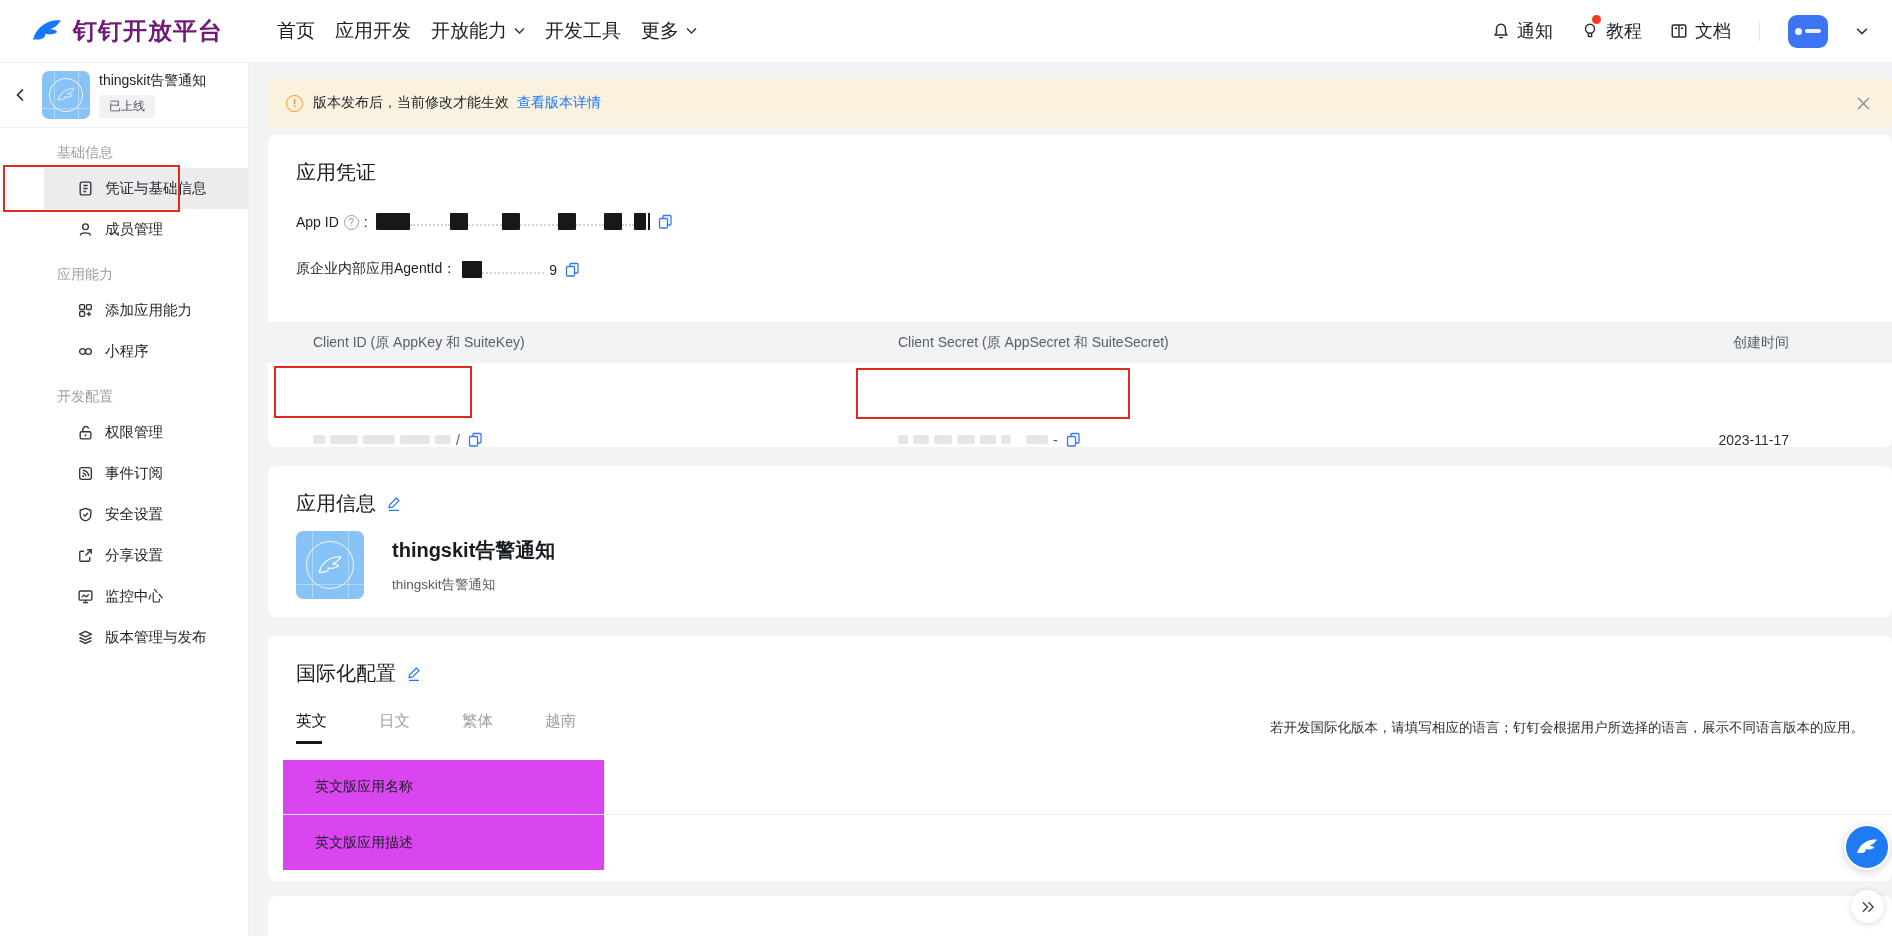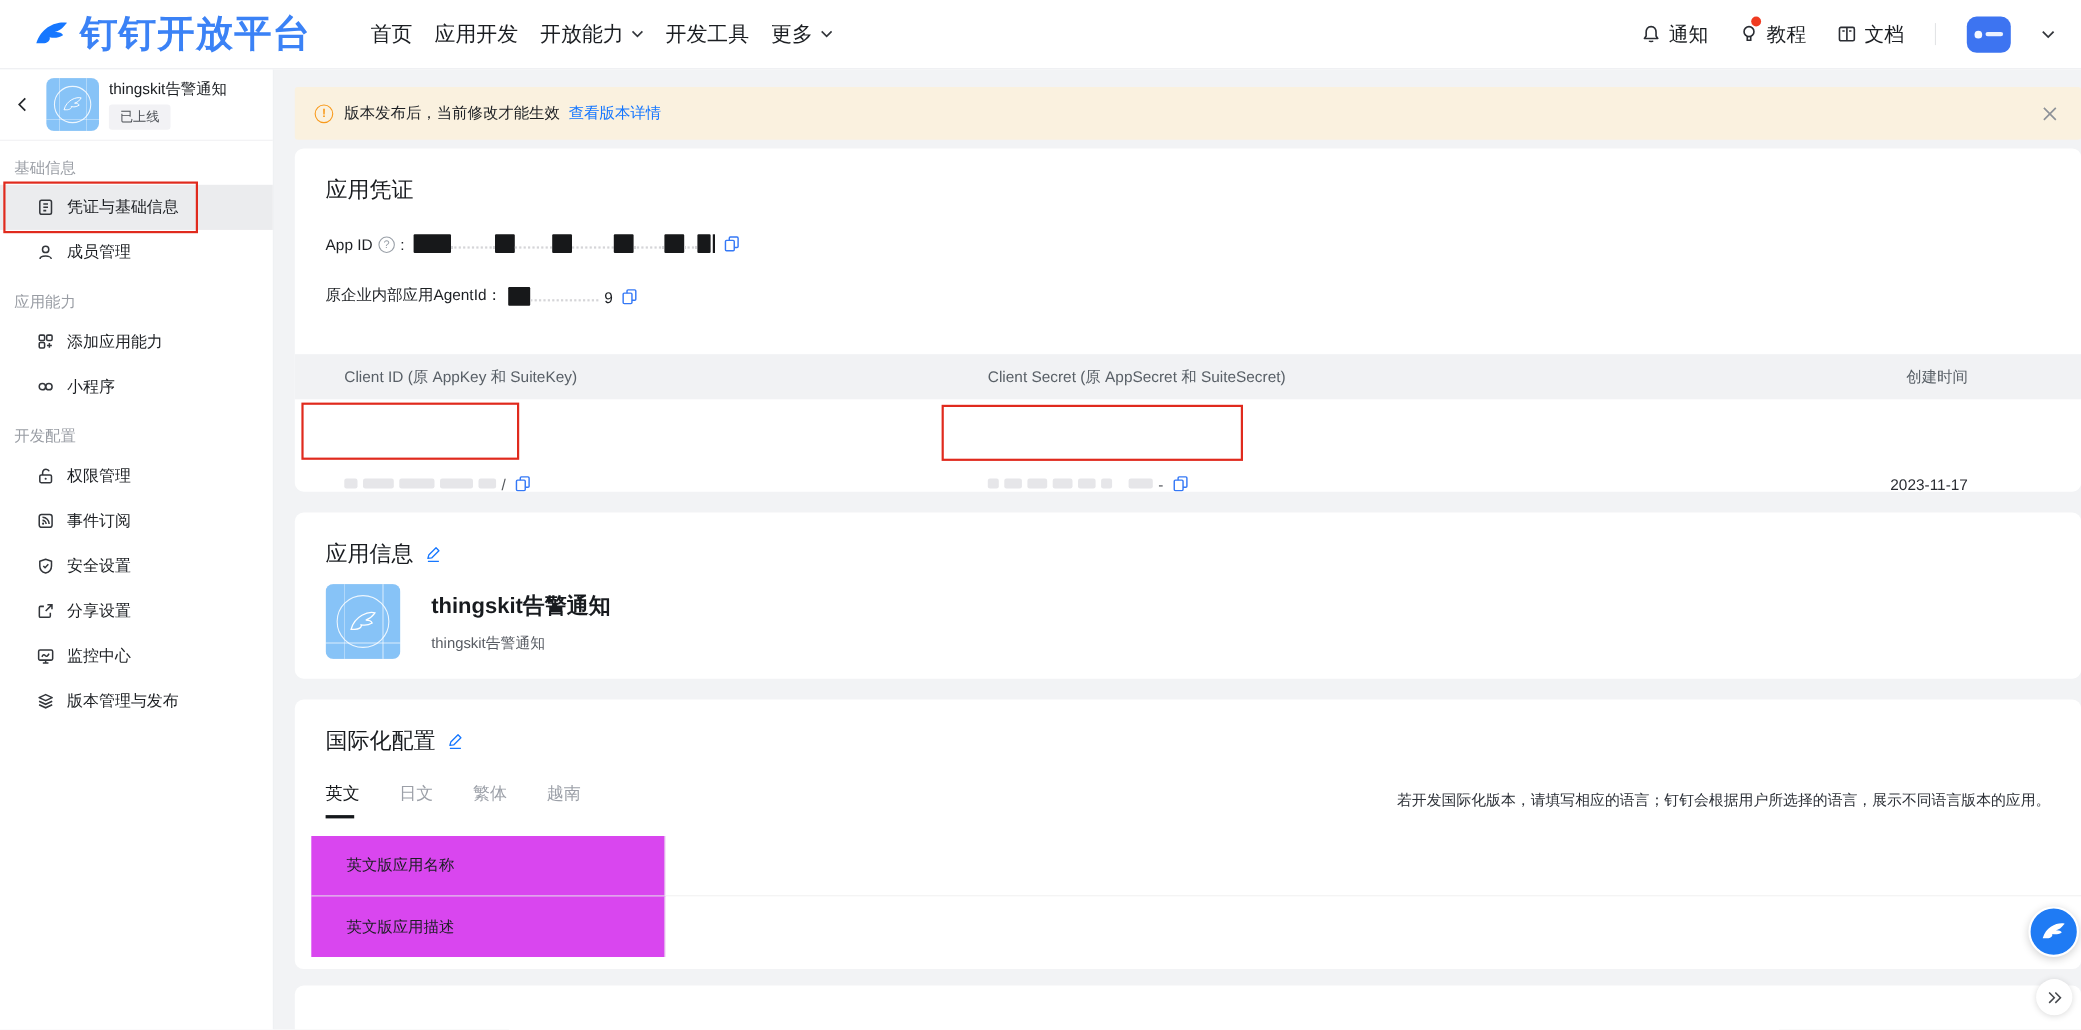--- a/index.html
+++ b/index.html
@@ -3,39 +3,39 @@
 <meta charset="utf-8">
 <style>
   * { margin:0; padding:0; box-sizing:border-box; }
   html,body { width:1892px; height:936px; overflow:hidden; }
   body { font-family:"Liberation Sans","DejaVu Sans",sans-serif; color:#1b1e22; background:#fff; position:relative; }
   svg { display:block; }
 
   
   .topnav { height:63px; display:flex; align-items:center; padding:0 24px 0 30px; background:#fff; border-bottom:1px solid #ebedf0; position:relative; z-index:5; }
   .logo { display:flex; align-items:center; gap:9px; cursor:pointer; }
-  .logo-text { font-size:34px; font-weight:800; color:#3b82f6; letter-spacing:1px; white-space:nowrap; }
+  .logo-text { font-size:24px; font-weight:800; color:#701a75; letter-spacing:1px; white-space:nowrap; }
   .nav-links { display:flex; align-items:center; gap:20px; margin-left:54px; font-size:19px; color:#1b1e22; }
   .nav-link { display:flex; align-items:center; gap:7px; cursor:pointer; white-space:nowrap; }
   .nav-right { margin-left:auto; display:flex; align-items:center; gap:28px; font-size:18px; }
   .nav-util { display:flex; align-items:center; gap:7px; cursor:pointer; position:relative; white-space:nowrap; }
   .red-dot { position:absolute; left:11px; top:-4px; width:9px; height:9px; border-radius:50%; background:#f03b21; }
   .nav-divider { width:1px; height:20px; background:#e3e4e6; }
   .avatar { width:40px; height:33px; border-radius:9px; background:#3d74f1; display:flex; align-items:center; justify-content:center; gap:3px; cursor:pointer; }
   .avatar .a-dot { width:7px; height:7px; border-radius:50%; background:#fff; opacity:.95; }
   .avatar .a-bar { width:16px; height:3.5px; border-radius:2px; background:#fff; opacity:.9; }
 
   
   .sidebar { position:absolute; left:0; top:63px; bottom:0; width:249px; background:#fff; border-right:1px solid #eef0f2; z-index:4; }
   .side-head { height:65px; display:flex; align-items:center; gap:9px; padding:0 10px 0 9px; border-bottom:1px solid #f0f1f3; }
   .back-btn { width:24px; height:40px; display:flex; align-items:center; justify-content:center; cursor:pointer; color:#24272b; }
   .side-app-meta { display:flex; flex-direction:column; gap:5px; }
   .side-app-name { font-size:14px; color:#1b1e22; }
   .status-badge { align-self:flex-start; font-size:12px; color:#4b4f55; background:#f2f2f5; border-radius:3px; padding:3px 10px; }
-  .side-body { padding-top:0; }
+  .side-body { padding-top:0;margin-left:44px; }
   .side-label { height:40px; display:flex; align-items:center; padding:10px 0 0 13px; color:#999da4; font-size:14px; }
   .side-item { height:41px; display:flex; align-items:center; gap:11px; padding-left:33px; font-size:14.5px; color:#1b1e22; cursor:pointer; }
   .side-item .ic { width:17px; height:17px; color:#33363b; flex:none; }
   .side-item.active { background:#ebecee; }
 
   
   .main { position:absolute; left:249px; top:63px; right:0; bottom:0; background:#f2f3f5; overflow:hidden; }
   .banner { margin:16px 0 0 19px; height:48px; display:flex; align-items:center; background:#faf1df; border-radius:3px; padding:0 18px; font-size:14px; color:#1c1f23; }
   .warn-ic { width:17px; height:17px; border:1.5px solid #f89a1c; border-radius:50%; color:#f89a1c; font-size:11px; font-weight:700; display:flex; align-items:center; justify-content:center; margin-right:10px; flex:none; }
   .banner-link { color:#1677ff; margin-left:8px; cursor:pointer; }
@@ -78,21 +78,21 @@
   .appicon-48 { width:48px; height:48px; }
   .appicon-48 .ring { width:34px; height:34px; }
   .appicon-68 { width:68px; height:68px; }
   .appicon-68 .ring { width:48px; height:48px; }
   .appinfo-name { font-size:20px; font-weight:700; color:#181b1f; margin-top:6px; }
   .appinfo-desc { font-size:13.5px; color:#585c63; margin-top:12px; }
 
   
   .card-i18n { margin-top:19px; height:245px; padding-top:24px; overflow:hidden; }
   .i18n-tabsrow { display:flex; align-items:center; justify-content:space-between; margin:24px 28px 0 28px; }
-  .tabs { display:flex; gap:36px; font-size:15.5px; }
+  .tabs { display:flex; gap:52px; font-size:15.5px; }
   .tab { color:#9ca0a8; cursor:pointer; position:relative; padding-bottom:12px; }
   .tab.active { color:#15181b; }
   .tab.active::after { content:""; position:absolute; left:0; bottom:0; width:26px; height:3px; background:#15181b; }
   .i18n-hint { font-size:13.5px; color:#2b2f36; text-align:right; }
   .i18n-table { margin:16px 0 0 15px; }
   .i18n-row { display:flex; height:55px; }
   .i18n-label { width:322px; background:#d946ef; display:flex; align-items:center; padding-left:32px; font-size:14px; color:#1c1f23; border-right:1px solid #e7e8ea; flex:none; }
   .i18n-row:first-child .i18n-label { border-bottom:1px solid #e3e5e7; }
   .i18n-value { flex:1; background:#fff; display:flex; align-items:center; padding-left:24px; font-size:14px; color:#1c1f23; }
   .i18n-row:first-child .i18n-value { border-bottom:1px solid #ededed; }

